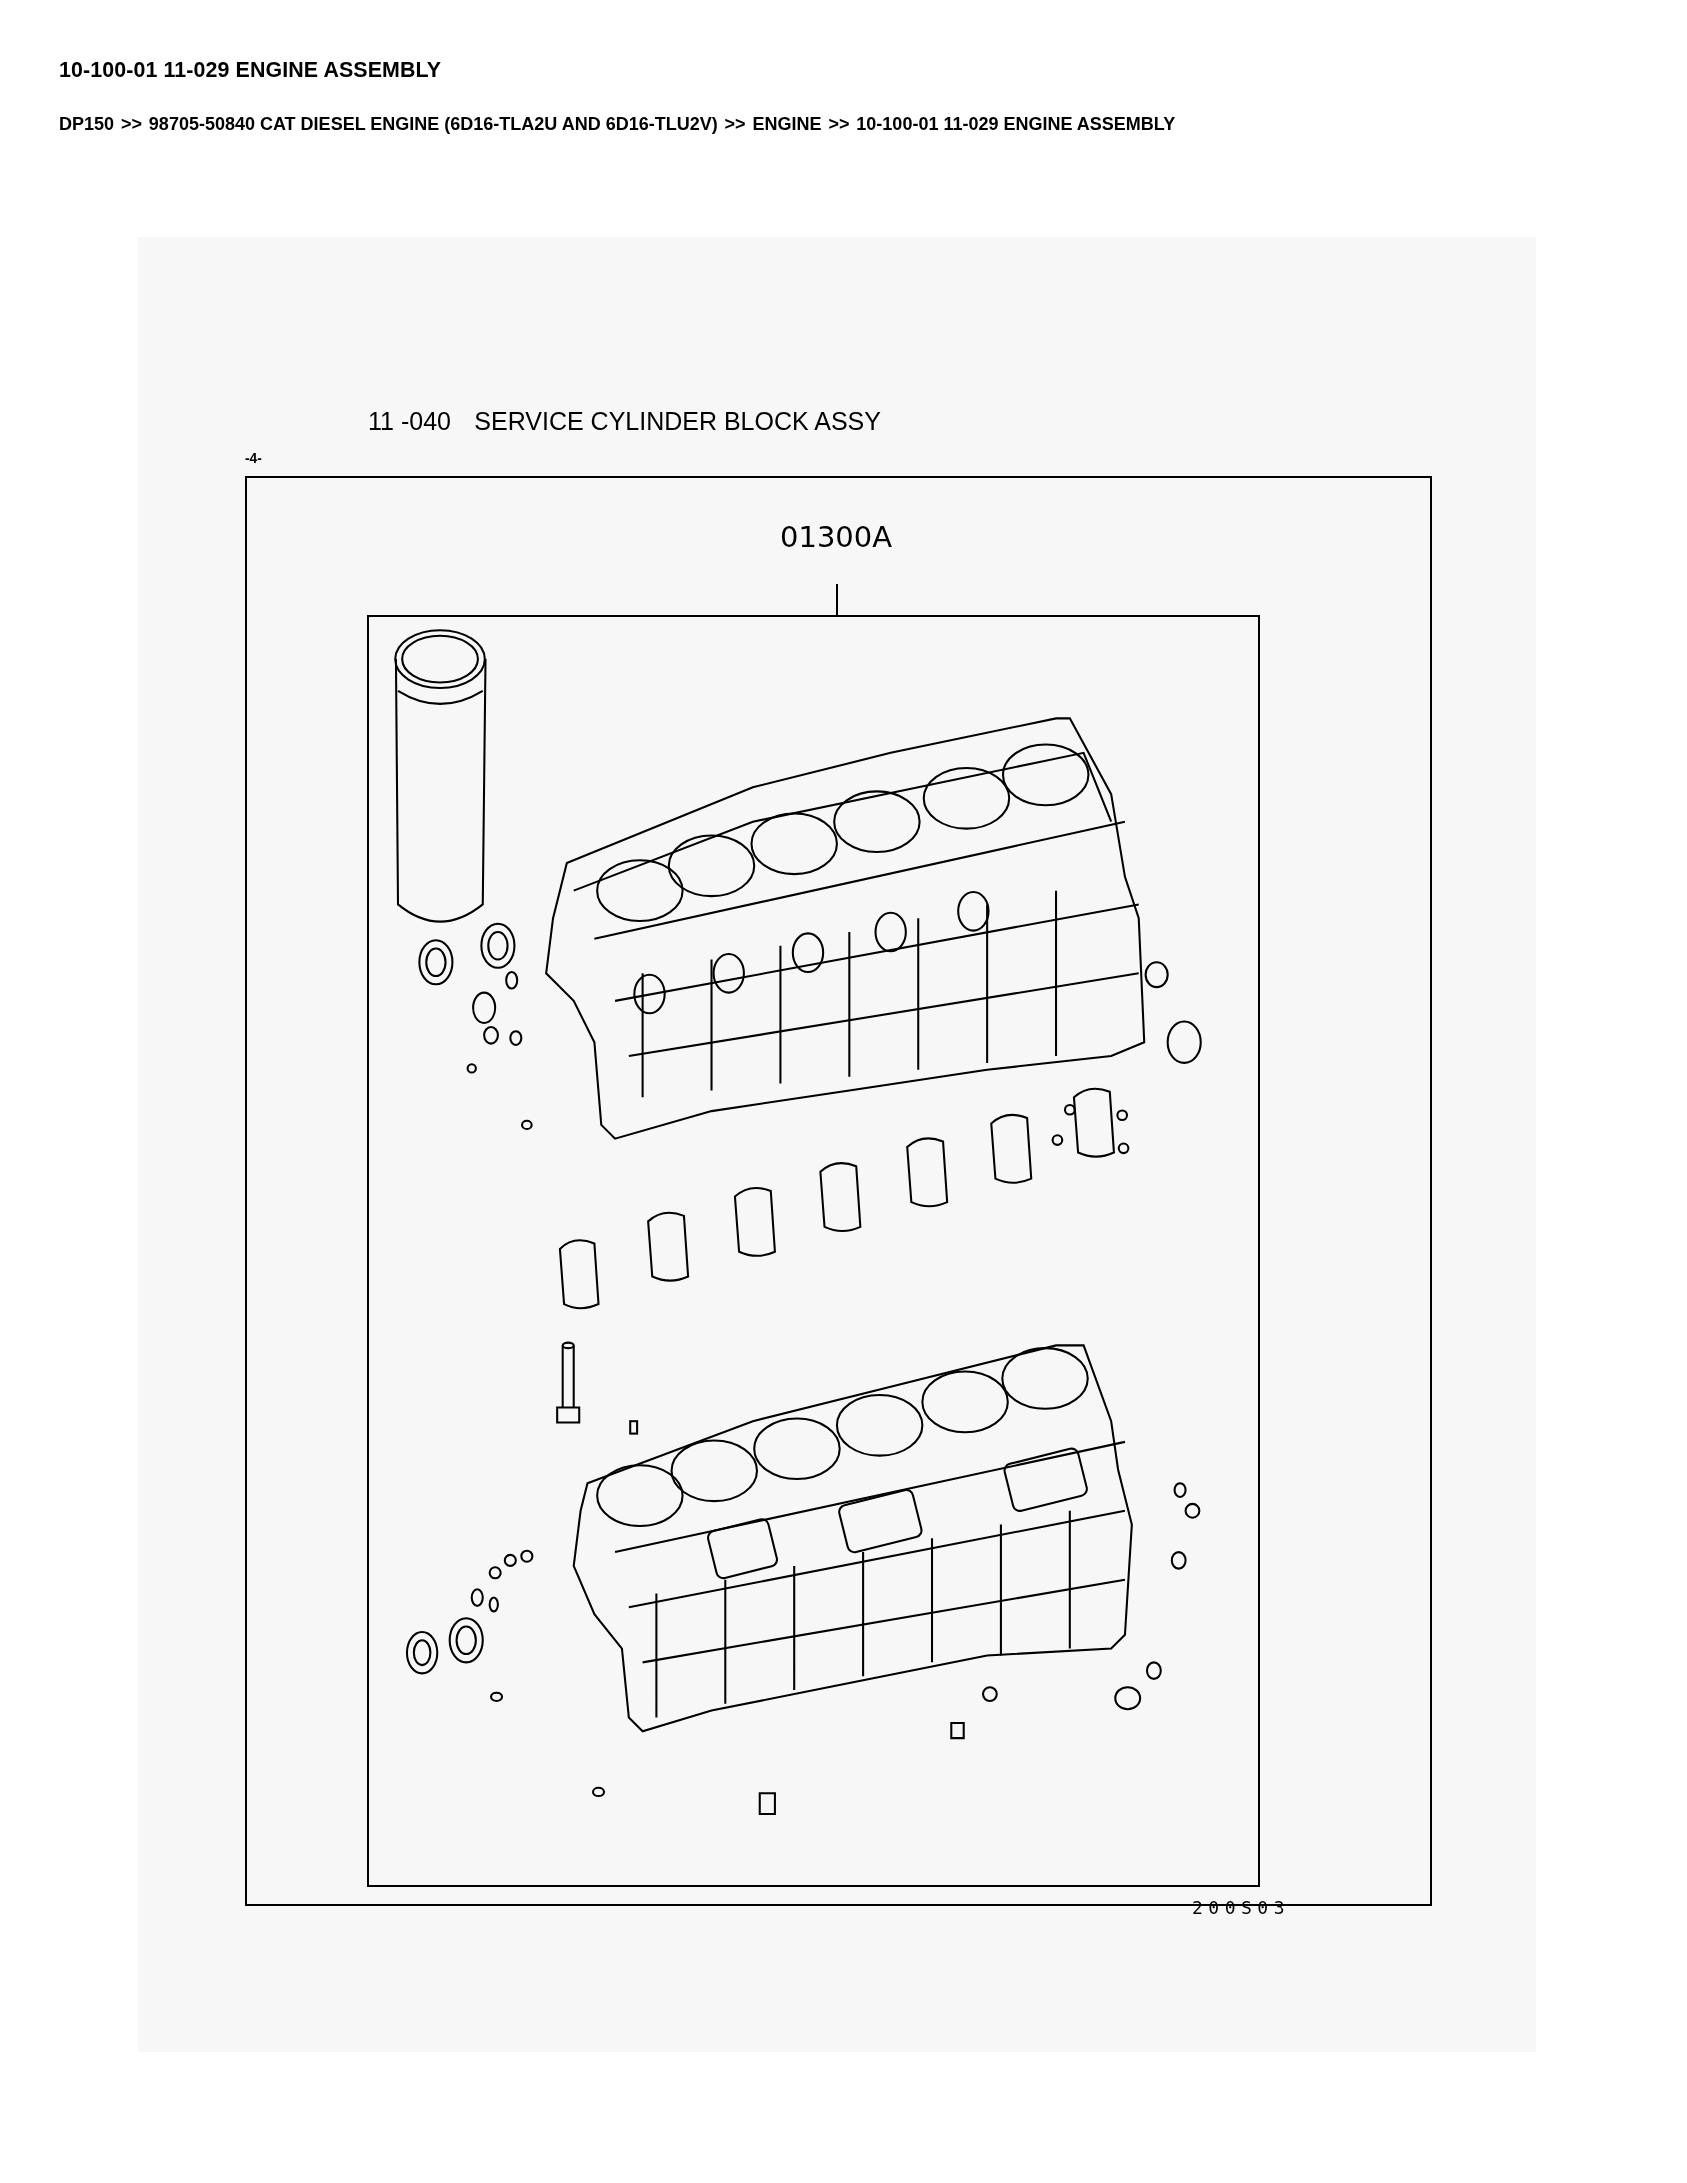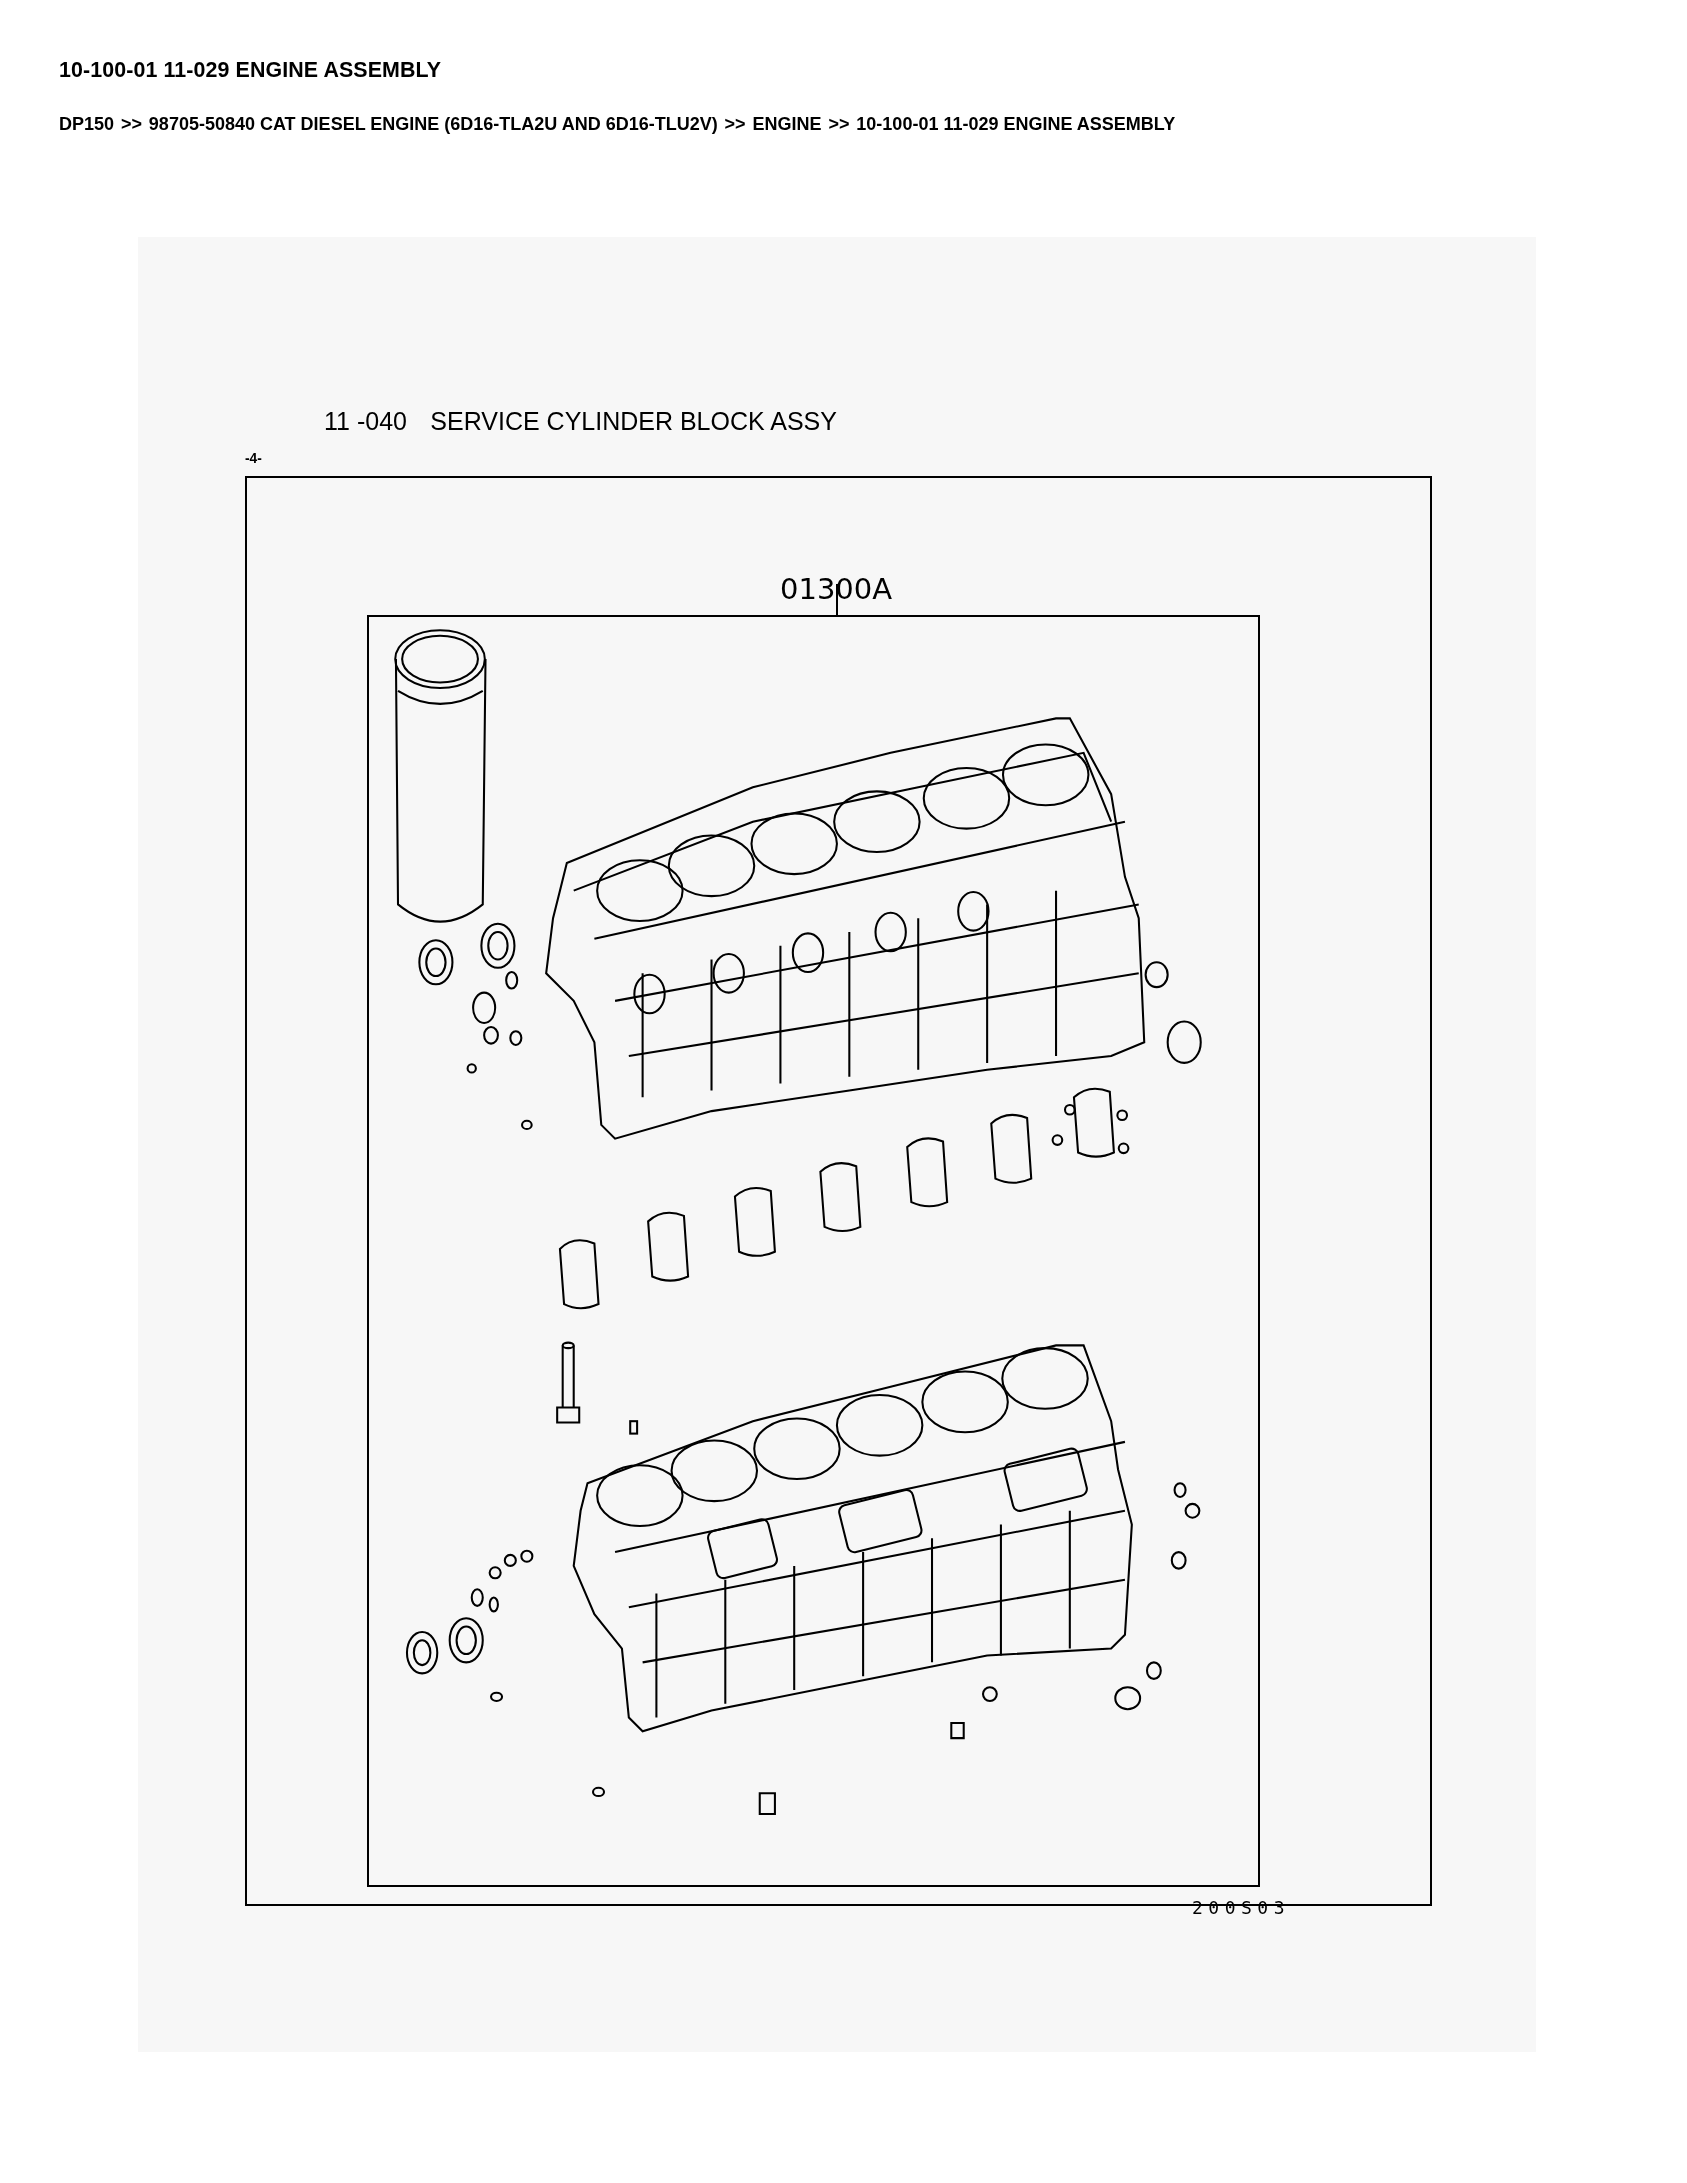--- a/index.html
+++ b/index.html
@@ -3,24 +3,24 @@
   <meta charset="utf-8">
   <style>
     html, body { margin:0; padding:0; background:#ffffff; }
     body { width:1687px; height:2183px; position:relative; overflow:hidden;
            font-family:"Liberation Sans", sans-serif; color:#000; }
     .title { position:absolute; left:59px; top:58px; font-size:21.4px; font-weight:bold; letter-spacing:0.1px; }
     .crumbs { position:absolute; left:59px; top:114px; font-size:18px; font-weight:bold; white-space:nowrap; }
     .crumbs .sep { margin:0 6.9px; }
     .sheet { position:absolute; left:138px; top:237px; width:1398px; height:1815px; background:#f7f7f7; }
     .plate-title { position:absolute; left:324px; top:407px; font-size:25px; white-space:nowrap; }
-    .plate-title .code { margin-right:23.4px; }
+    .plate-title .code { margin-right:23.4px;margin-left:44px; }
     .page-no { position:absolute; left:245px; top:451px; font-size:13.8px; font-weight:bold; }
     .outer-frame { position:absolute; left:245px; top:476px; width:1187px; height:1430px; border:2.8px solid #000; box-sizing:border-box; }
-    .ref-label { position:absolute; left:780px; top:572px; font-size:29px; font-family:"DejaVu Sans", sans-serif; }
+    .ref-label { position:absolute; left:780px; top:520px; font-size:29px; font-family:"DejaVu Sans", sans-serif; }
     .ref-leader { position:absolute; left:836px; top:584px; width:2.1px; height:33px; background:#000; }
     .inner-frame { position:absolute; left:367px; top:615px; width:893px; height:1272px; border:2.1px solid #000; box-sizing:border-box; }
     .fig-code { position:absolute; left:1192px; top:1885px; font-size:18px; letter-spacing:5.5px; font-family:"DejaVu Sans Mono", monospace;margin-top:12px; }
     svg.drawing { position:absolute; left:367px; top:615px; width:893px; height:1272px; }
   </style>
 </head>
 <body>
 
 <div class="title">10-100-01 11-029 ENGINE ASSEMBLY</div>
 

